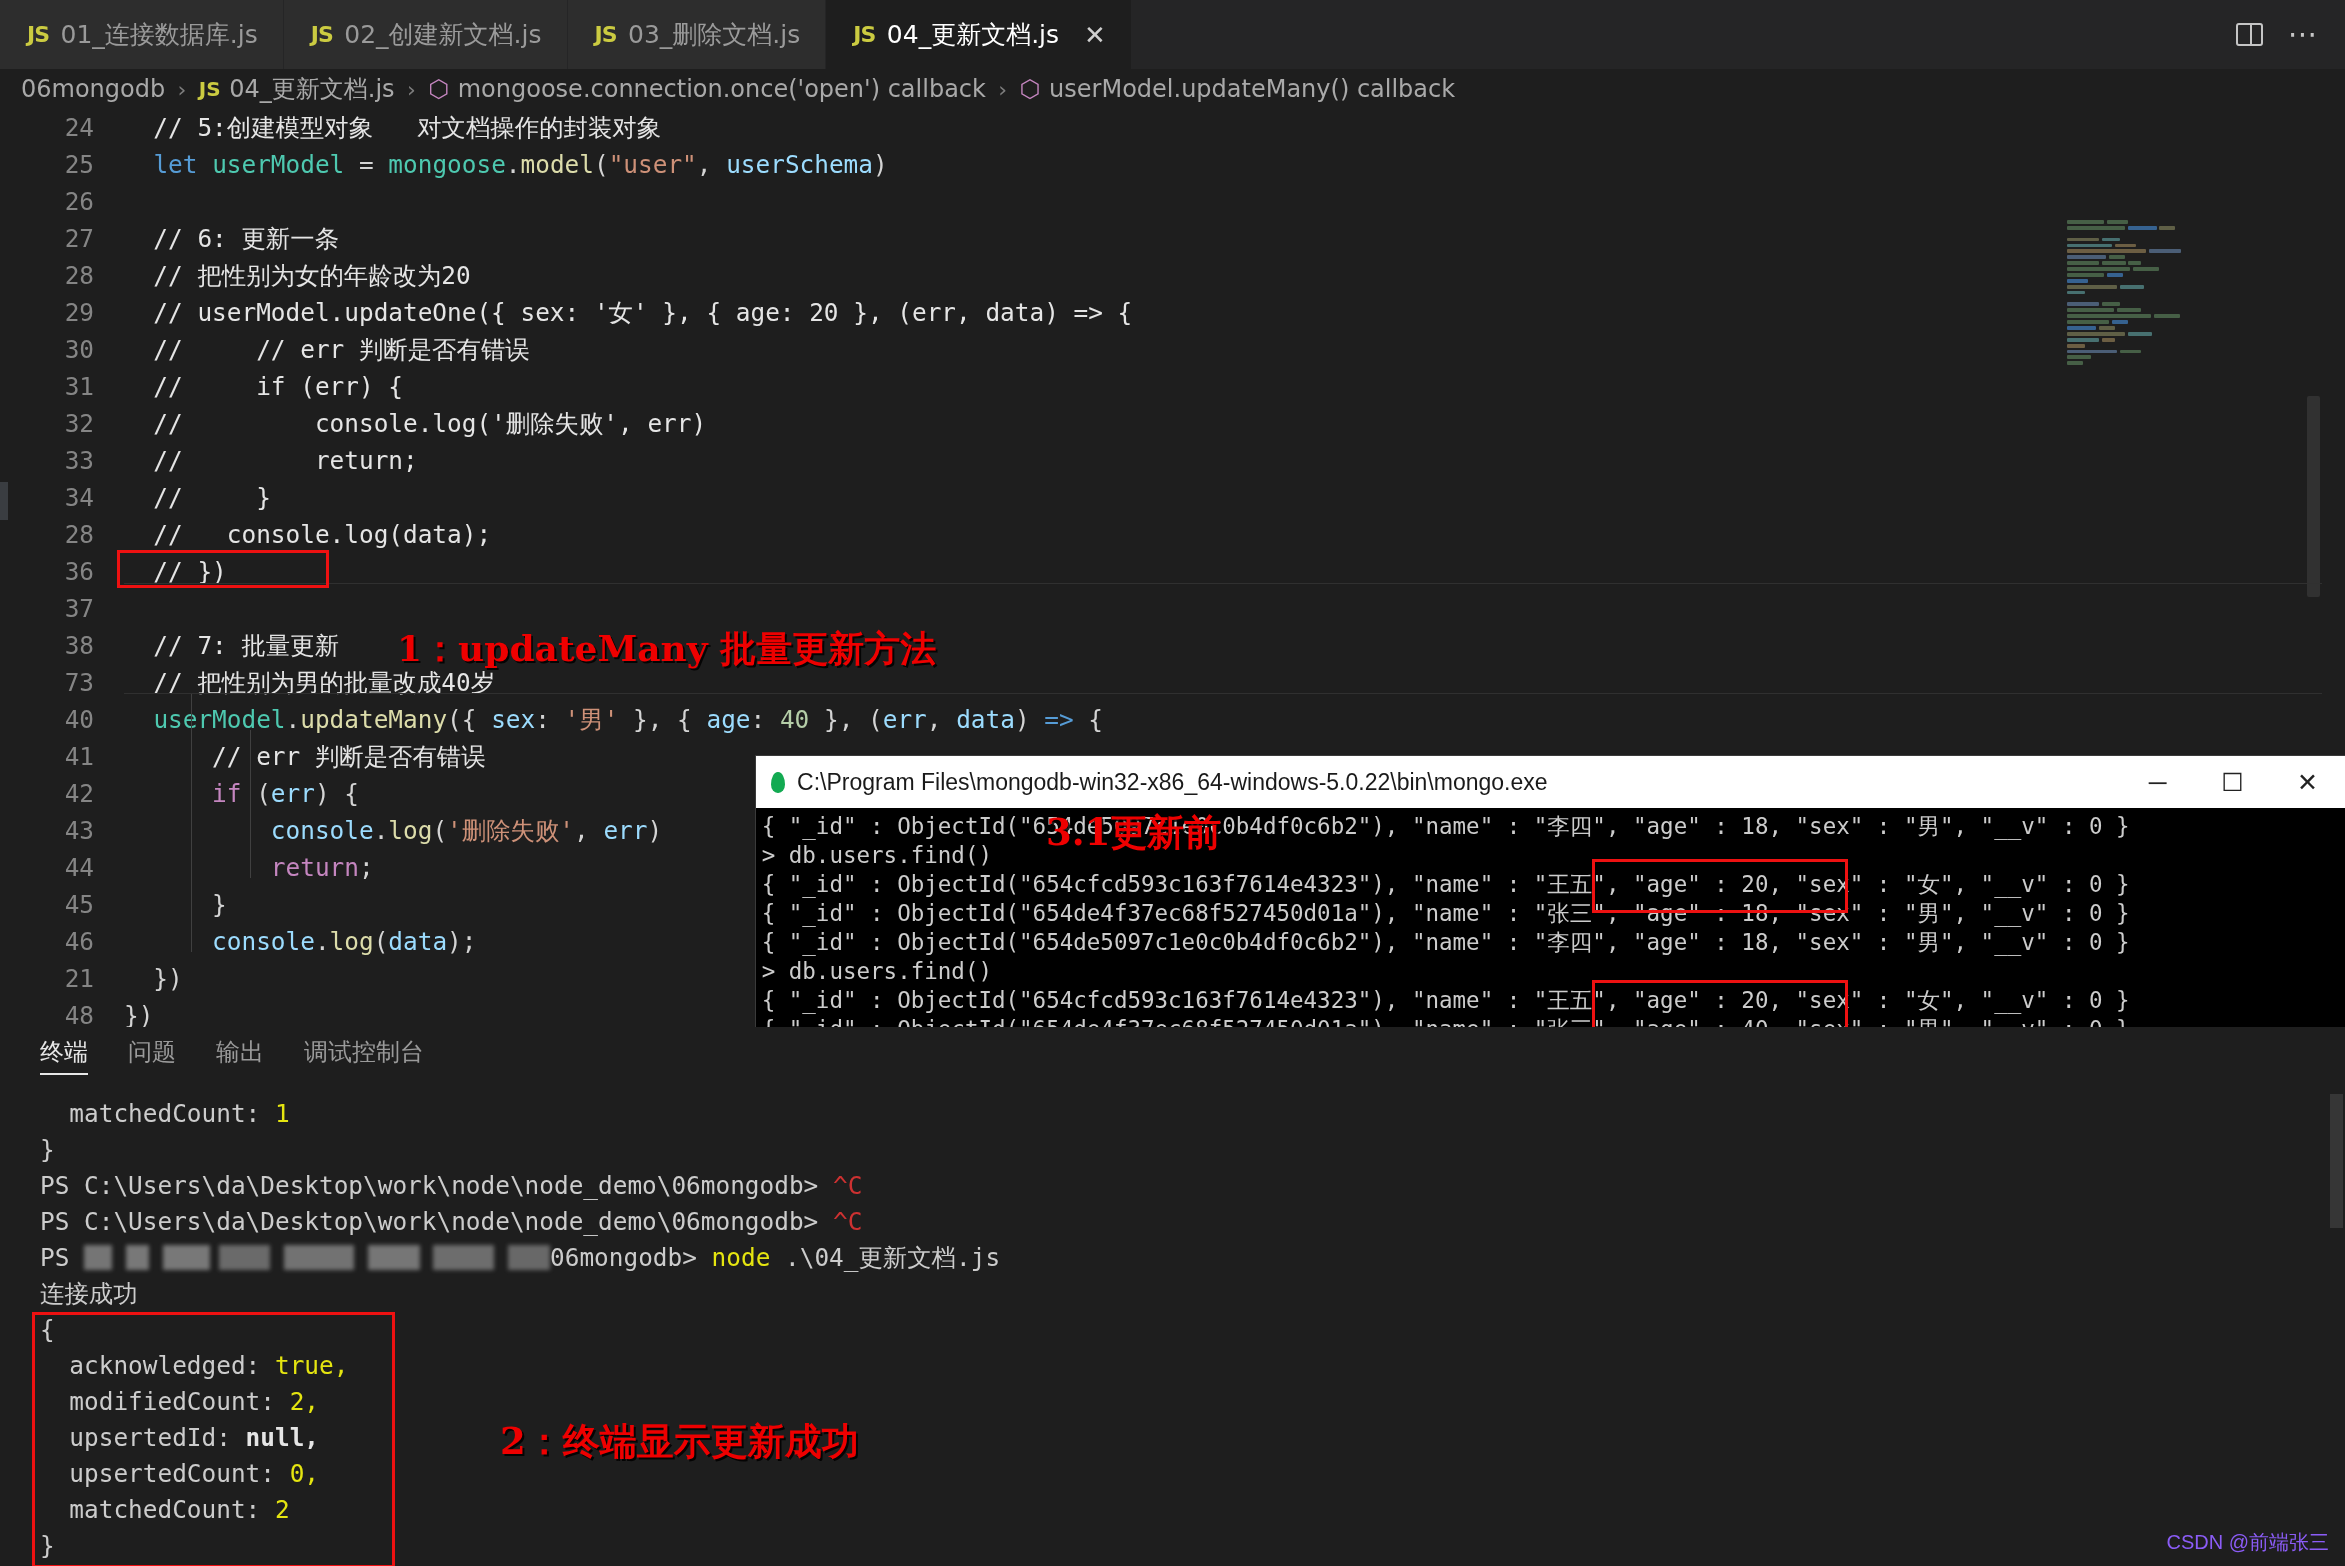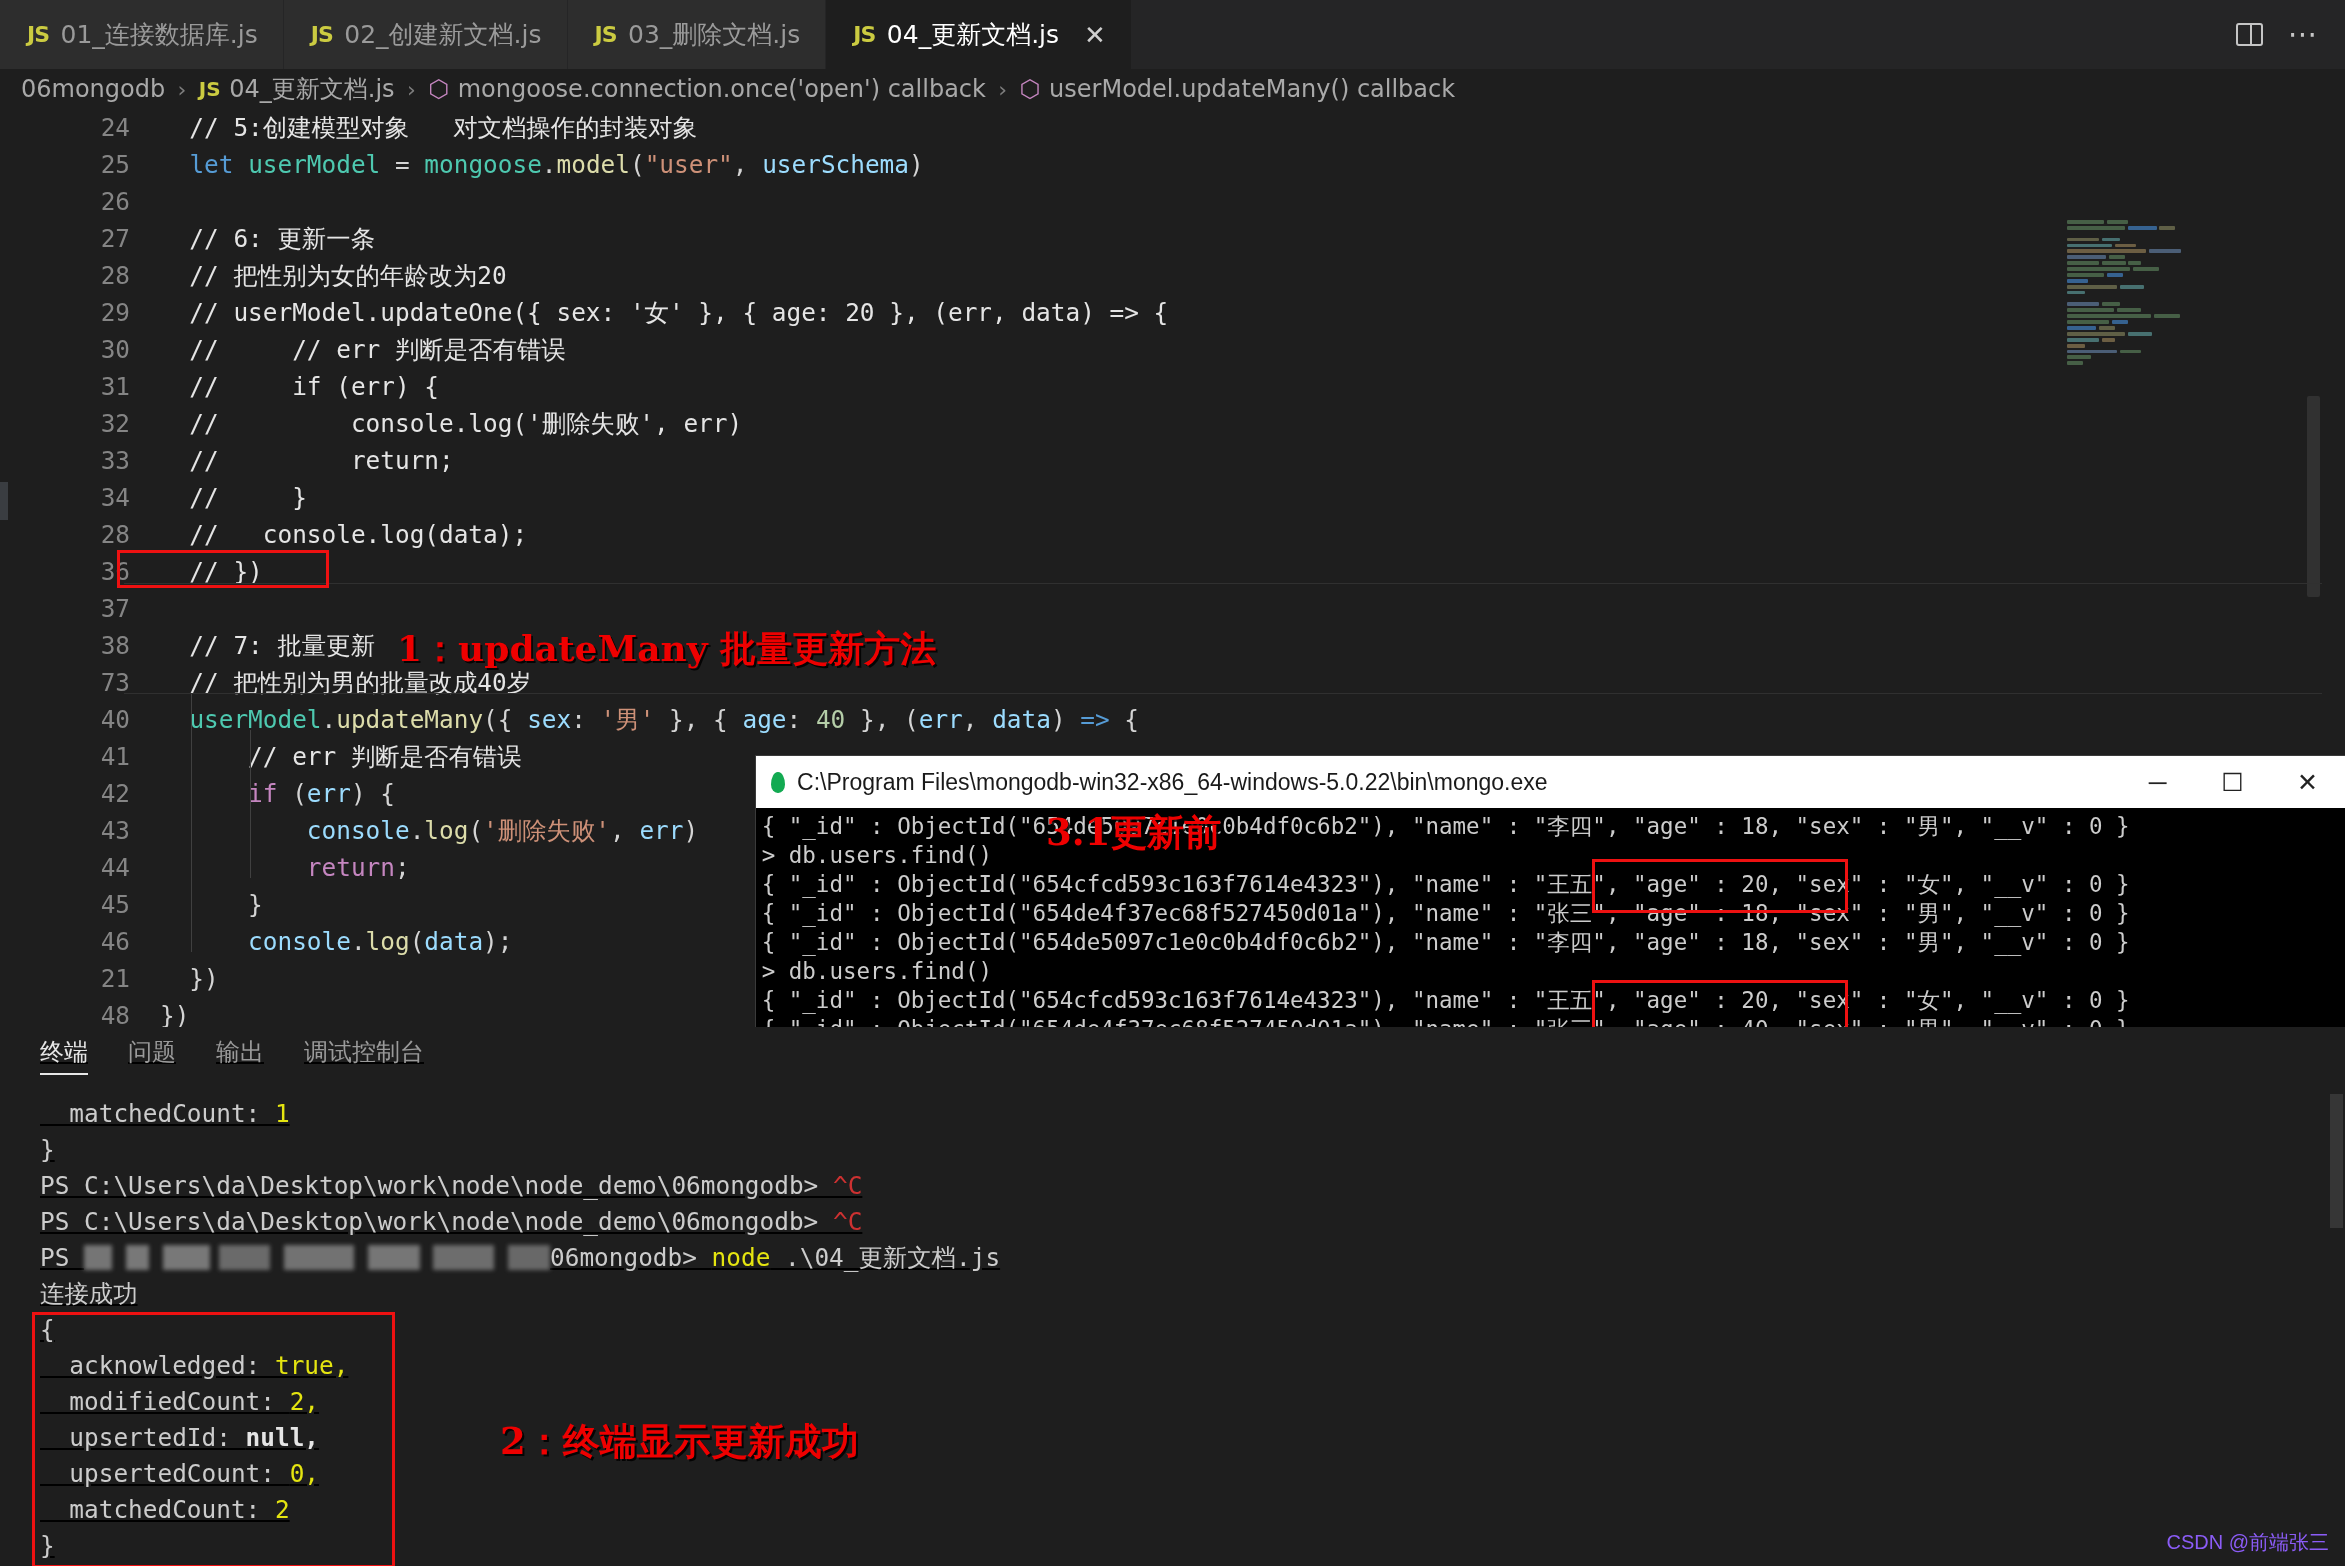--- a/index.html
+++ b/index.html
@@ -52,21 +52,21 @@
     padding-left: 21px; gap: 8.6px; font-size: 24px; color: #a9a9a9;
     white-space: nowrap;
   }
   .bc-sep { color: #7d7d7d; font-size: 22px; padding: 0 3.8px; }
   .bc-jsicon { color: #cbcb41; font-weight: bold; font-size: 20px; }
   .hexicon { color: #c586c0; font-size: 24px; }
 
   
   .editor {
     position: absolute; left: 0; top: 109px; width: 2322px; height: 918px;
-    background: #1e1e1e; overflow: hidden; padding-left: 36px;
+    background: #1e1e1e; overflow: hidden;
   }
   .codeline {
     position: relative; height: 37px; white-space: pre;
     font-family: "DejaVu Sans Mono", monospace; font-size: 24.4px; line-height: 37px;
   }
   .lnum {
     position: absolute; left: 0; width: 94px; text-align: right;
     color: #858585; font-family: "DejaVu Sans Mono", monospace; font-size: 24.4px;
   }
   .ltext { position: absolute; left: 124px; }
@@ -137,21 +137,20 @@
     position: relative; padding: 3.8px 0 0 5.7px; color: #cccccc;
     font-family: "DejaVu Sans Mono", monospace; font-size: 22.5px; line-height: 29px;
     white-space: pre; overflow: hidden; height: 347px;
   }
   .mongobody .line { height: 29px; }
 
   
   .panel {
     position: absolute; left: 0; top: 1027px; width: 2346px; height: 540px;
     background: #1e1e1e;
-    text-decoration: underline;
   }
   .panel-tabs {
     height: 50px; display: flex; align-items: center; gap: 40px;
     padding-left: 40px; font-size: 24px; color: #9a9a9a;
   }
   .panel-tab { position: relative; height: 50px; display: flex; align-items: center; }
   .panel-tab.active { color: #e7e7e7; }
   .panel-tab.active::after {
     content: ""; position: absolute; left: 0; right: 0; bottom: 1.9px; height: 1.9px;
     background: #e7e7e7;

